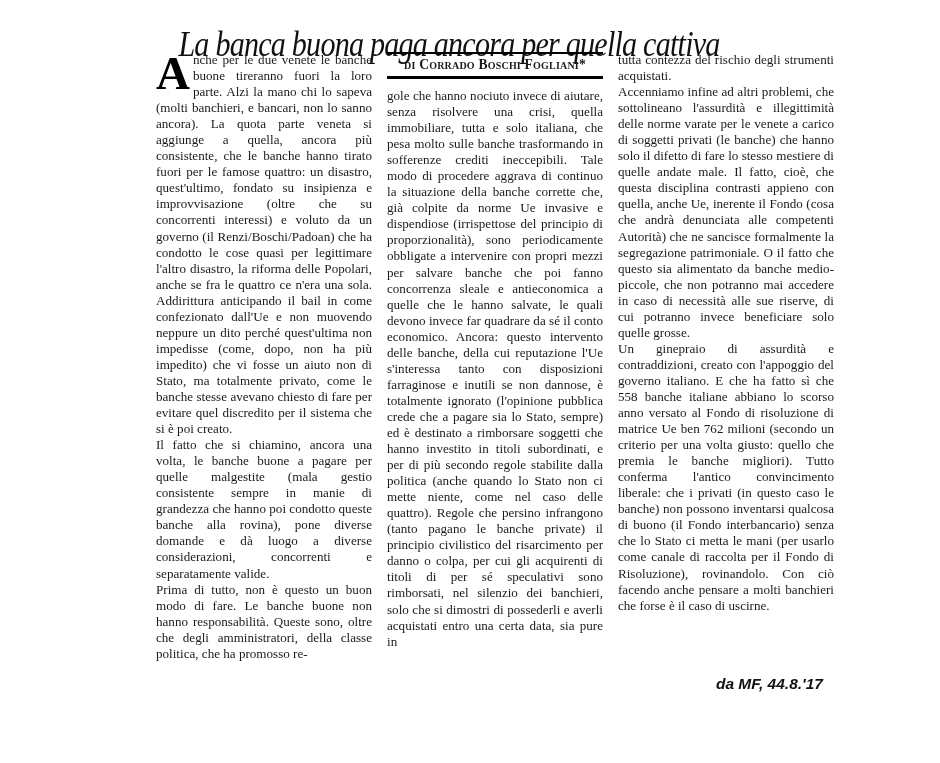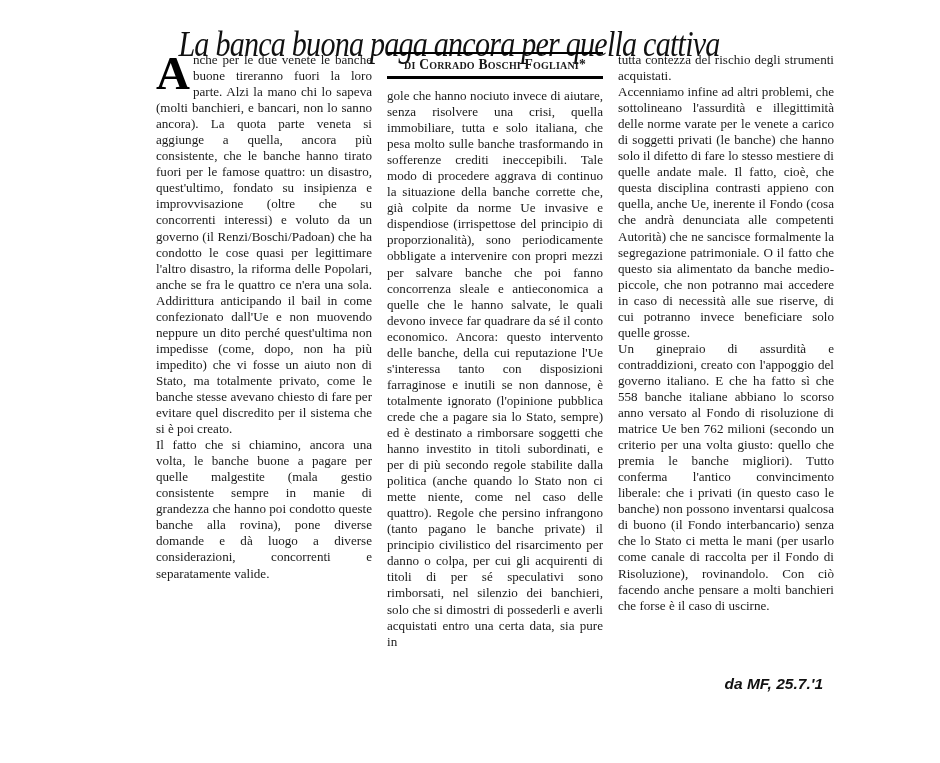--- a/index.html
+++ b/index.html
@@ -132,34 +132,35 @@
 
 <div class="page">
 
   <h1 class="headline">La banca buona paga ancora per quella cattiva</h1>
 
   <div class="columns">
 
     <div class="col">
       <p class="dropcap">Anche per le due venete le banche buone tireranno fuori la loro parte. Alzi la mano chi lo sapeva (molti banchieri, e bancari, non lo sanno ancora). La quota parte veneta si aggiunge a quella, ancora più consistente, che le banche hanno tirato fuori per le famose quattro: un disastro, quest'ultimo, fondato su insipienza e improvvisazione (oltre che su concorrenti interessi) e voluto da un governo (il Renzi/Boschi/Padoan) che ha condotto le cose quasi per legittimare l'altro disastro, la riforma delle Popolari, anche se fra le quattro ce n'era una sola. Addirittura anticipando il bail in come confezionato dall'Ue e non muovendo neppure un dito perché quest'ultima non impedisse (come, dopo, non ha più impedito) che vi fosse un aiuto non di Stato, ma totalmente privato, come le banche stesse avevano chiesto di fare per evitare quel discredito per il sistema che si è poi creato.</p>
       <p>Il fatto che si chiamino, ancora una volta, le banche buone a pagare per quelle malgestite (mala gestio consistente sempre in manie di grandezza che hanno poi condotto queste banche alla rovina), pone diverse domande e dà luogo a diverse considerazioni, concorrenti e separatamente valide.</p>
+      <p>Prima di tutto, non è questo un buon modo di fare. Le banche buone non hanno responsabilità. Queste sono, oltre che degli amministratori, della classe politica, che ha promosso re-</p>
     </div>
 
     <div class="col">
       <div class="byline-block">
         <div class="rule-top"></div>
         <div class="byline">di Corrado Boschi Fogliani*</div>
         <div class="rule-bottom"></div>
       </div>
       <p>gole che hanno nociuto invece di aiutare, senza risolvere una crisi, quella immobiliare, tutta e solo italiana, che pesa molto sulle banche trasformando in sofferenze crediti ineccepibili. Tale modo di procedere aggrava di continuo la situazione della banche corrette che, già colpite da norme Ue invasive e dispendiose (irrispettose del principio di proporzionalità), sono periodicamente obbligate a intervenire con propri mezzi per salvare banche che poi fanno concorrenza sleale e antieconomica a quelle che le hanno salvate, le quali devono invece far quadrare da sé il conto economico. Ancora: questo intervento delle banche, della cui reputazione l'Ue s'interessa tanto con disposizioni farraginose e inutili se non dannose, è totalmente ignorato (l'opinione pubblica crede che a pagare sia lo Stato, sempre) ed è destinato a rimborsare soggetti che hanno investito in titoli subordinati, e per di più secondo regole stabilite dalla politica (anche quando lo Stato non ci mette niente, come nel caso delle quattro). Regole che persino infrangono (tanto pagano le banche private) il principio civilistico del risarcimento per danno o colpa, per cui gli acquirenti di titoli di per sé speculativi sono rimborsati, nel silenzio dei banchieri, solo che si dimostri di possederli e averli acquistati entro una certa data, sia pure in</p>
     </div>
 
     <div class="col">
       <p>tutta contezza del rischio degli strumenti acquistati.</p>
       <p>Accenniamo infine ad altri problemi, che sottolineano l'assurdità e illegittimità delle norme varate per le venete a carico di soggetti privati (le banche) che hanno solo il difetto di fare lo stesso mestiere di quelle andate male. Il fatto, cioè, che questa disciplina contrasti appieno con quella, anche Ue, inerente il Fondo (cosa che andrà denunciata alle competenti Autorità) che ne sancisce formalmente la segregazione patrimoniale. O il fatto che questo sia alimentato da banche medio-piccole, che non potranno mai accedere in caso di necessità alle sue riserve, di cui potranno invece beneficiare solo quelle grosse.</p>
       <p>Un ginepraio di assurdità e contraddizioni, creato con l'appoggio del governo italiano. E che ha fatto sì che 558 banche italiane abbiano lo scorso anno versato al Fondo di risoluzione di matrice Ue ben 762 milioni (secondo un criterio per una volta giusto: quello che premia le banche migliori). Tutto conferma l'antico convincimento liberale: che i privati (in questo caso le banche) non possono inventarsi qualcosa di buono (il Fondo interbancario) senza che lo Stato ci metta le mani (per usarlo come canale di raccolta per il Fondo di Risoluzione), rovinandolo. Con ciò facendo anche pensare a molti banchieri che forse è il caso di uscirne.</p>
     </div>
 
   </div>
 
-  <div class="source">da MF, 25.7.'1</div>
+  <div class="source">da MF, 44.8.'17</div>
 
 </div>
 
 </body></html>

